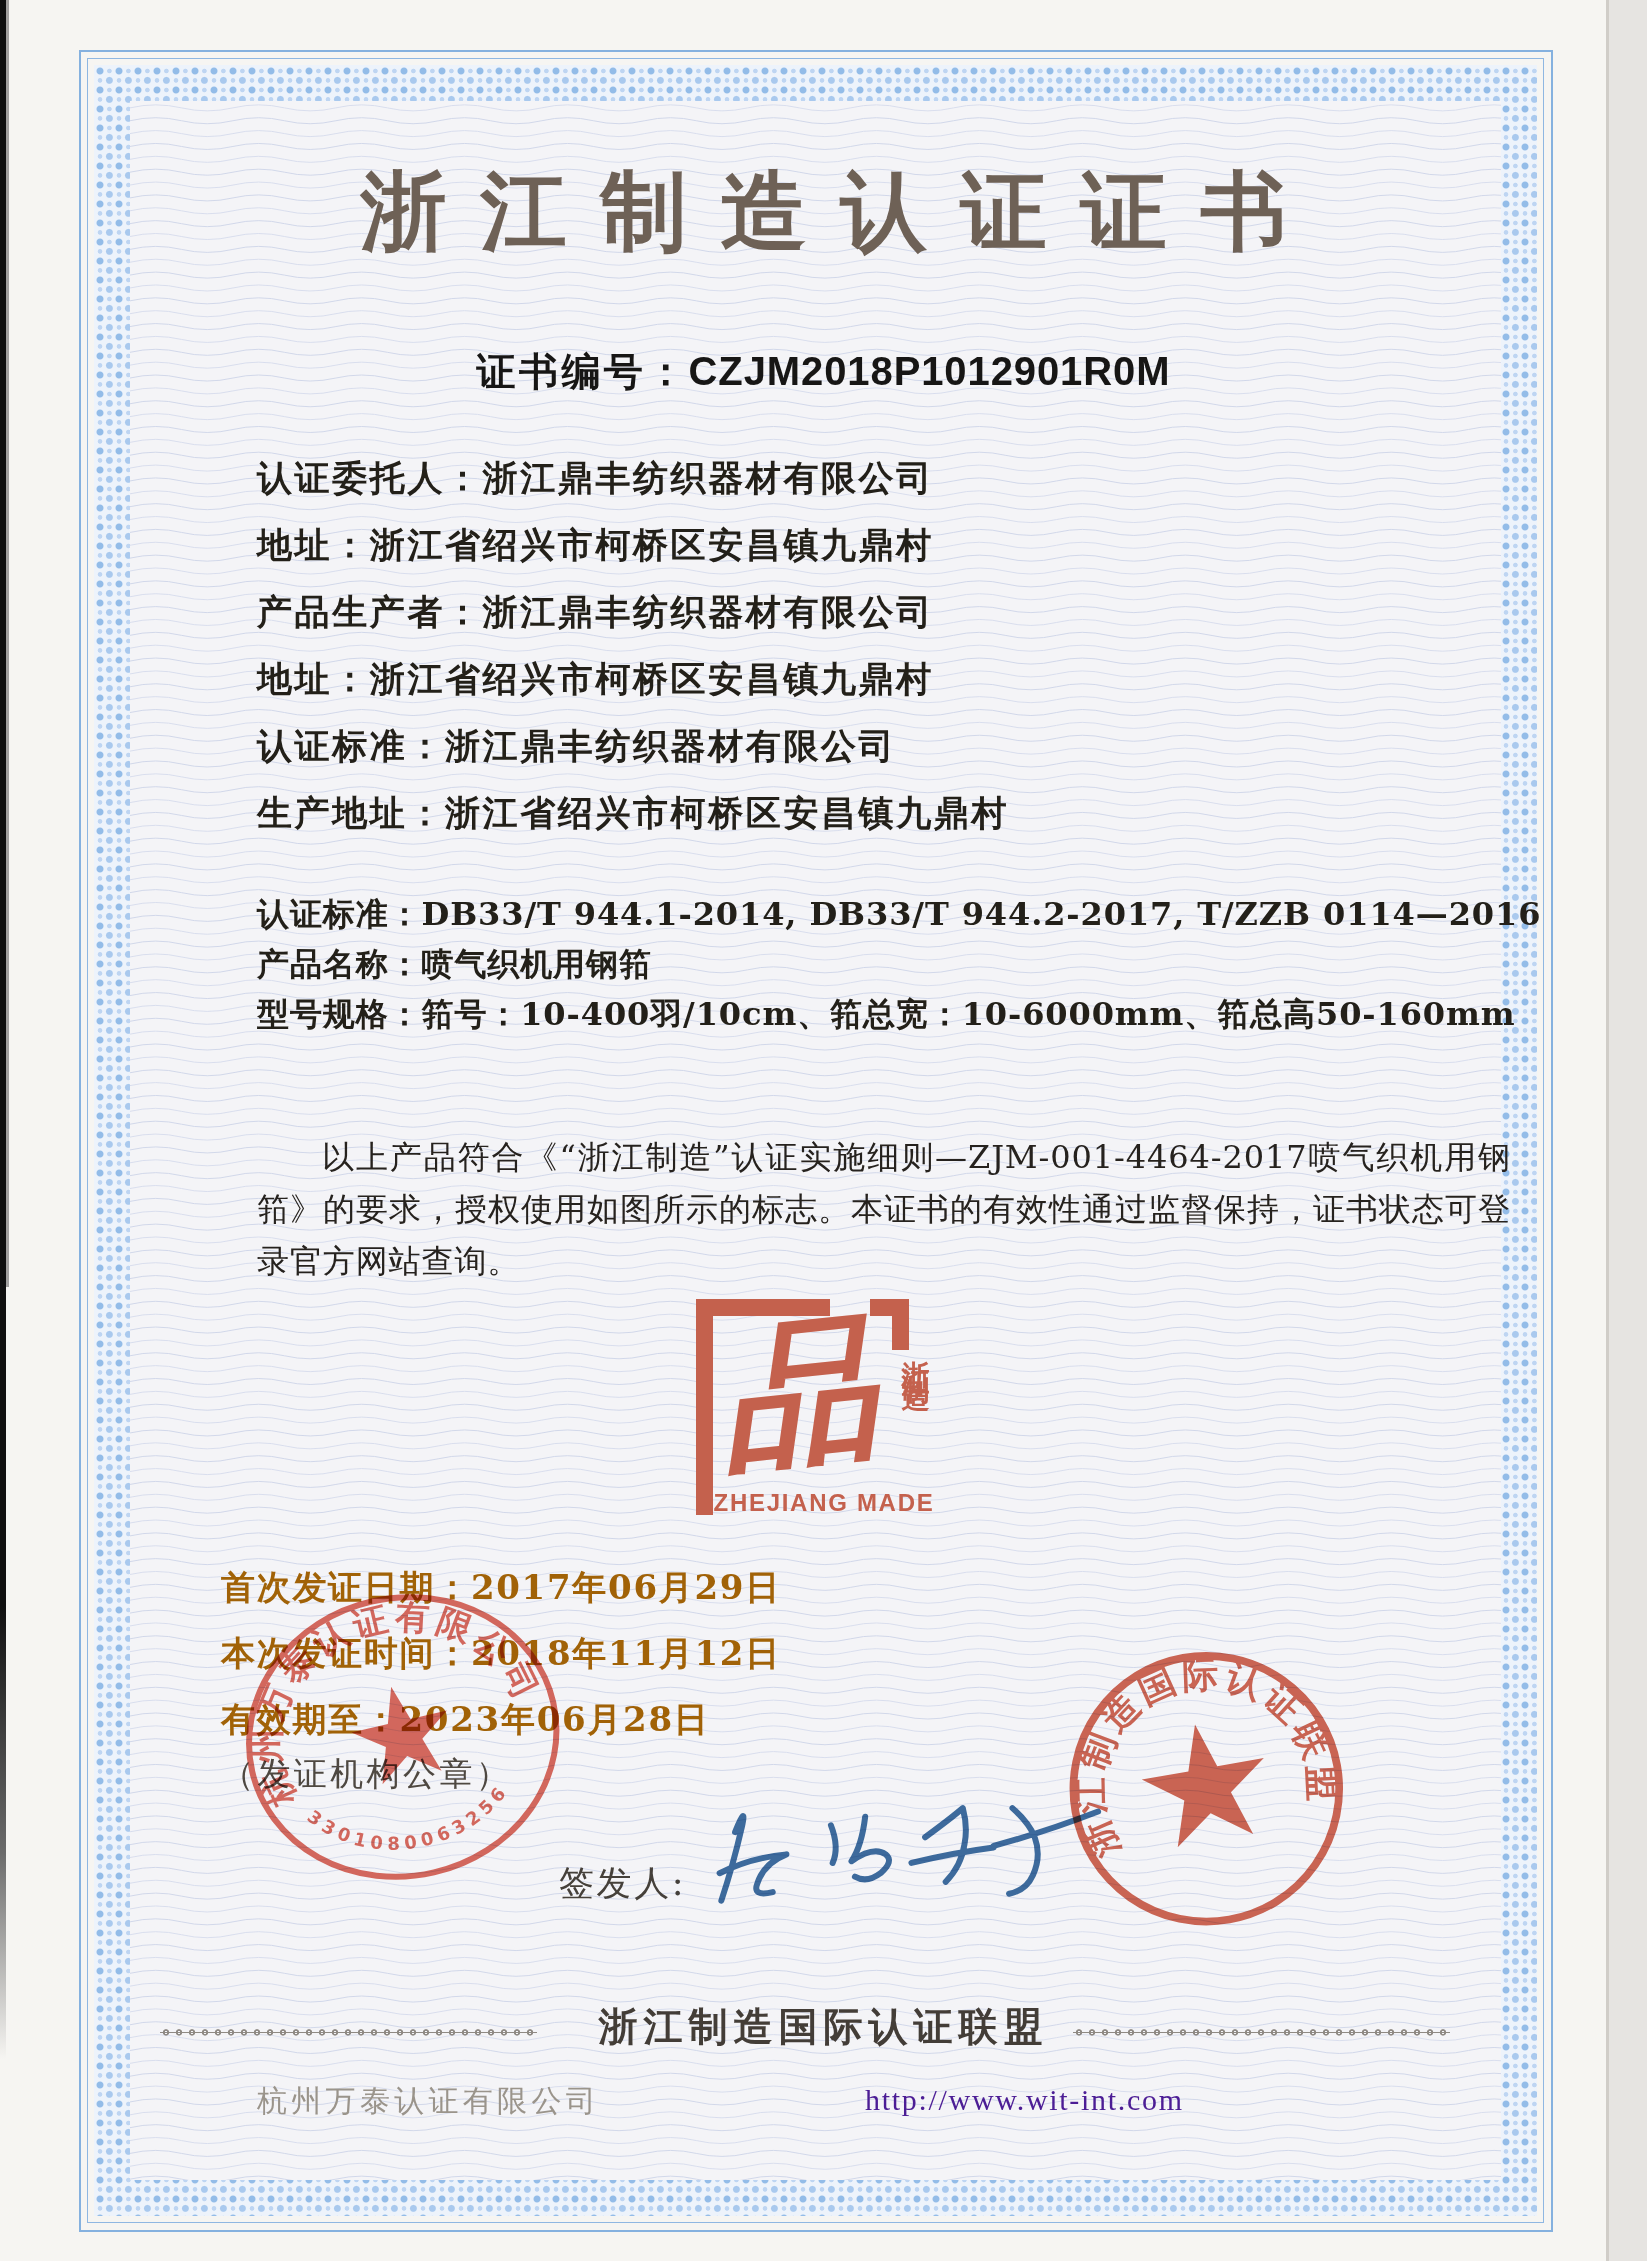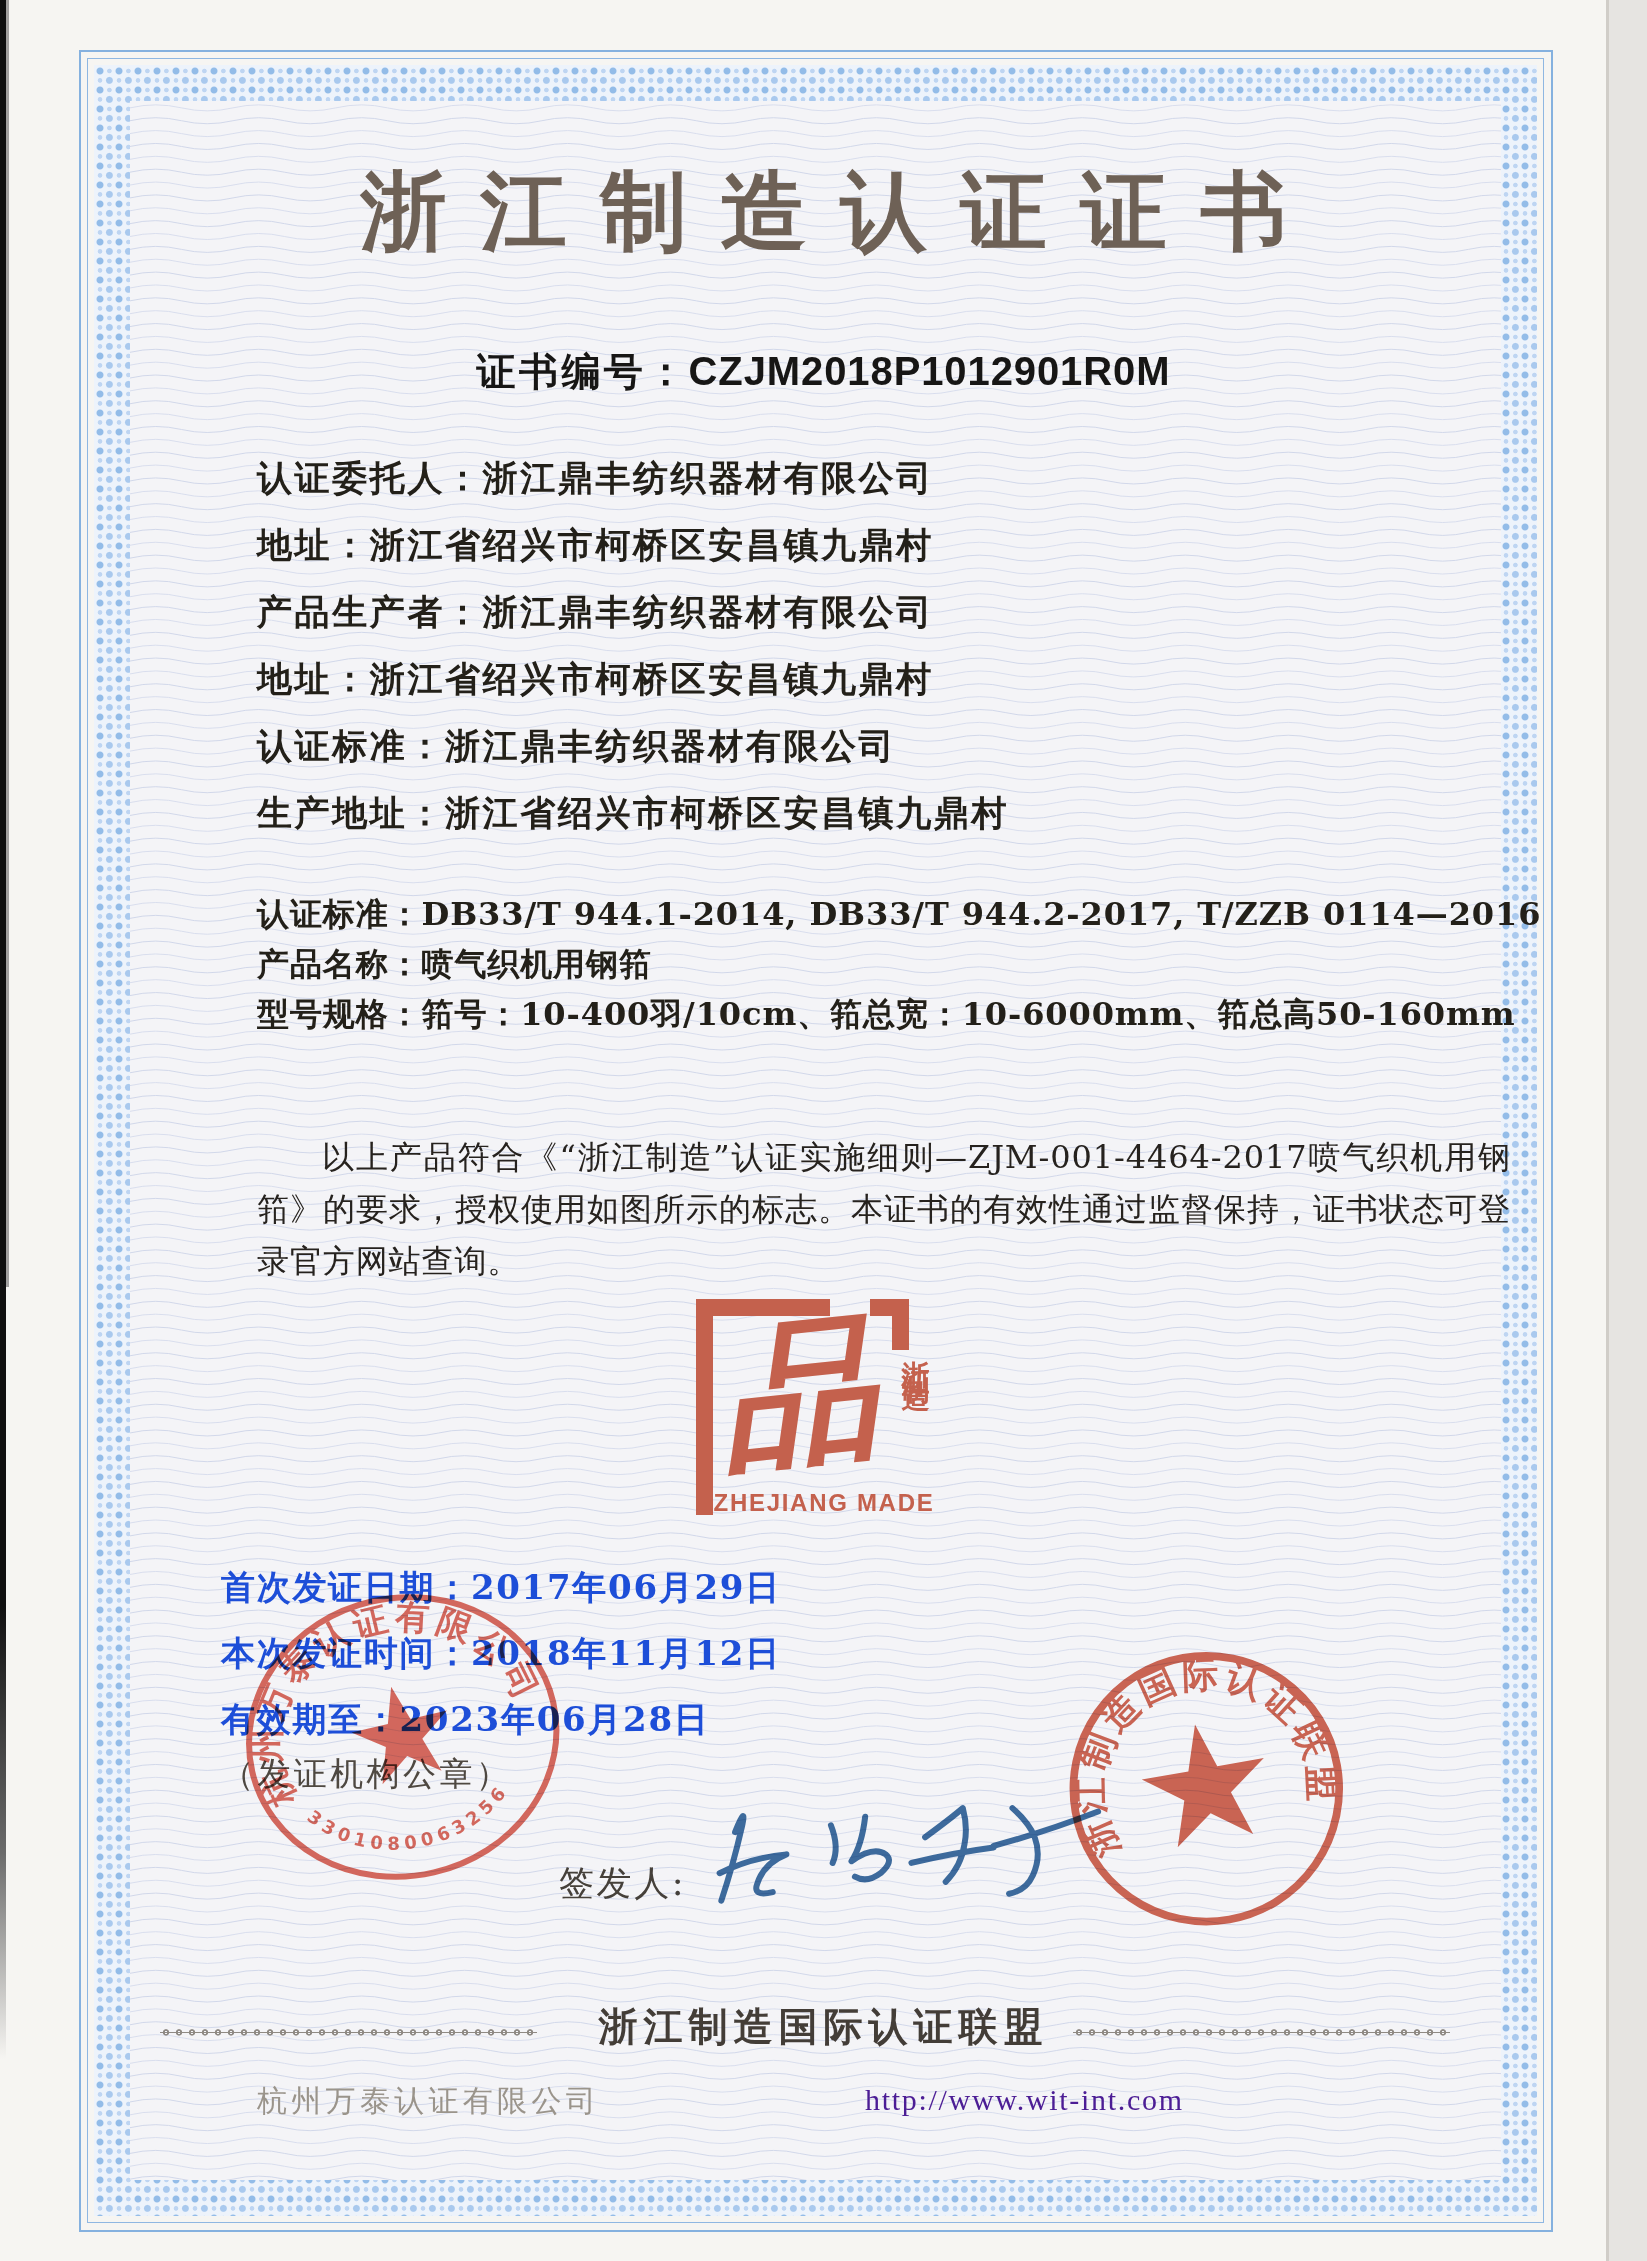--- a/index.html
+++ b/index.html
@@ -54,21 +54,21 @@
   .logo .bar{position:absolute;background:#c4614d;}
   .logo .glyph{position:absolute;left:24px;top:-3.4px;width:163px;height:197px;font-size:156px;line-height:197px;
     text-align:center;color:#c4614d;font-style:italic;font-weight:700;transform:rotate(-6deg);}
   .logo .vtext{position:absolute;left:203px;top:41px;writing-mode:vertical-rl;font-size:28px;font-weight:700;
     color:#c4614d;letter-spacing:7.7px;font-family:"DejaVu Sans","Liberation Sans",sans-serif;}
   .logo .caption{position:absolute;left:20.6px;top:192px;font-size:24px;font-weight:700;color:#c4614d;
     letter-spacing:1.7px;font-family:"Liberation Sans","DejaVu Sans",sans-serif;white-space:nowrap;}
 
   
   .dates{position:absolute;left:221px;top:1554px;}
-  .dline{height:66px;line-height:66px;font-size:34px;font-weight:700;color:#1d4ed8;letter-spacing:1.7px;white-space:nowrap;}
+  .dline{height:66px;line-height:66px;font-size:34px;font-weight:700;color:#a16207;letter-spacing:1.7px;white-space:nowrap;}
   .seal-note{position:absolute;left:221px;top:1752px;font-size:33px;color:#4e4841;letter-spacing:3.4px;}
 
   
   .stamp{position:absolute;mix-blend-mode:multiply;}
   .stamp-left{left:237px;top:1589px;width:335px;height:296px;opacity:.88;transform:rotate(-13deg);}
   .stamp-right{left:1062px;top:1643px;width:288px;height:288px;opacity:.9;transform:rotate(-10deg);}
 
   
   .signer-label{position:absolute;left:559px;top:1860px;font-size:35px;color:#45403a;letter-spacing:2.6px;}
   .signature{position:absolute;left:702px;top:1791px;width:412px;height:137px;mix-blend-mode:multiply;}

